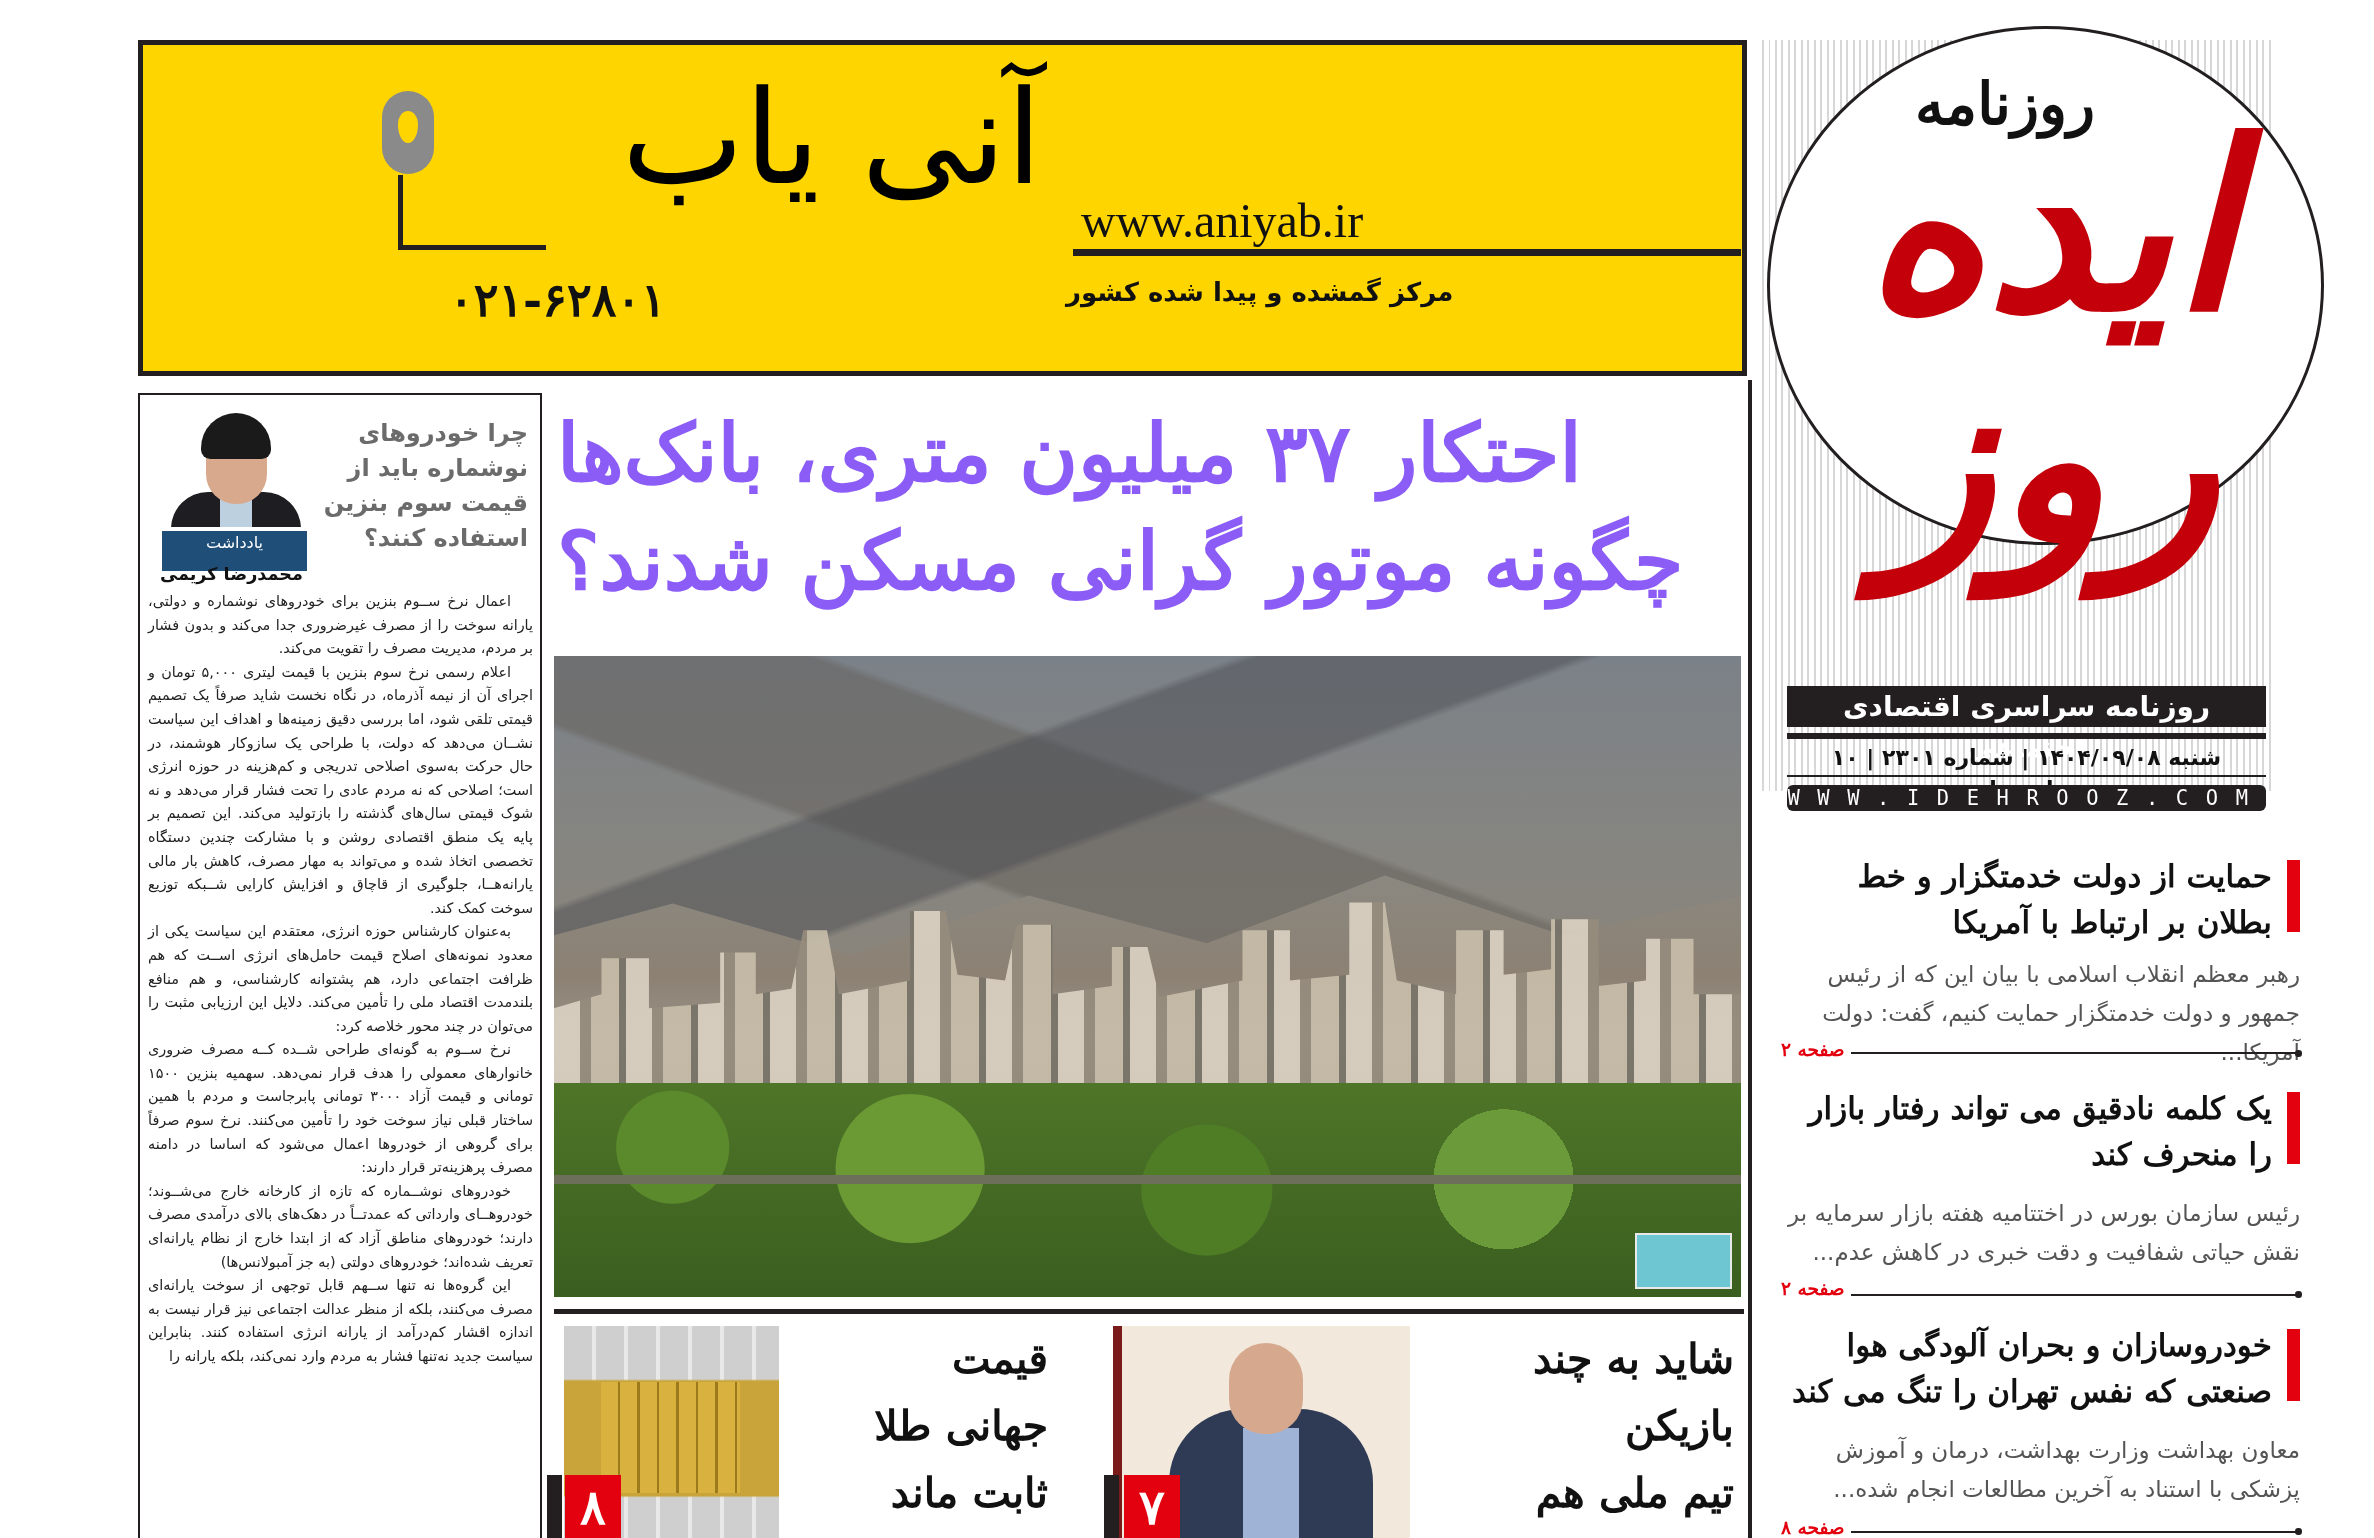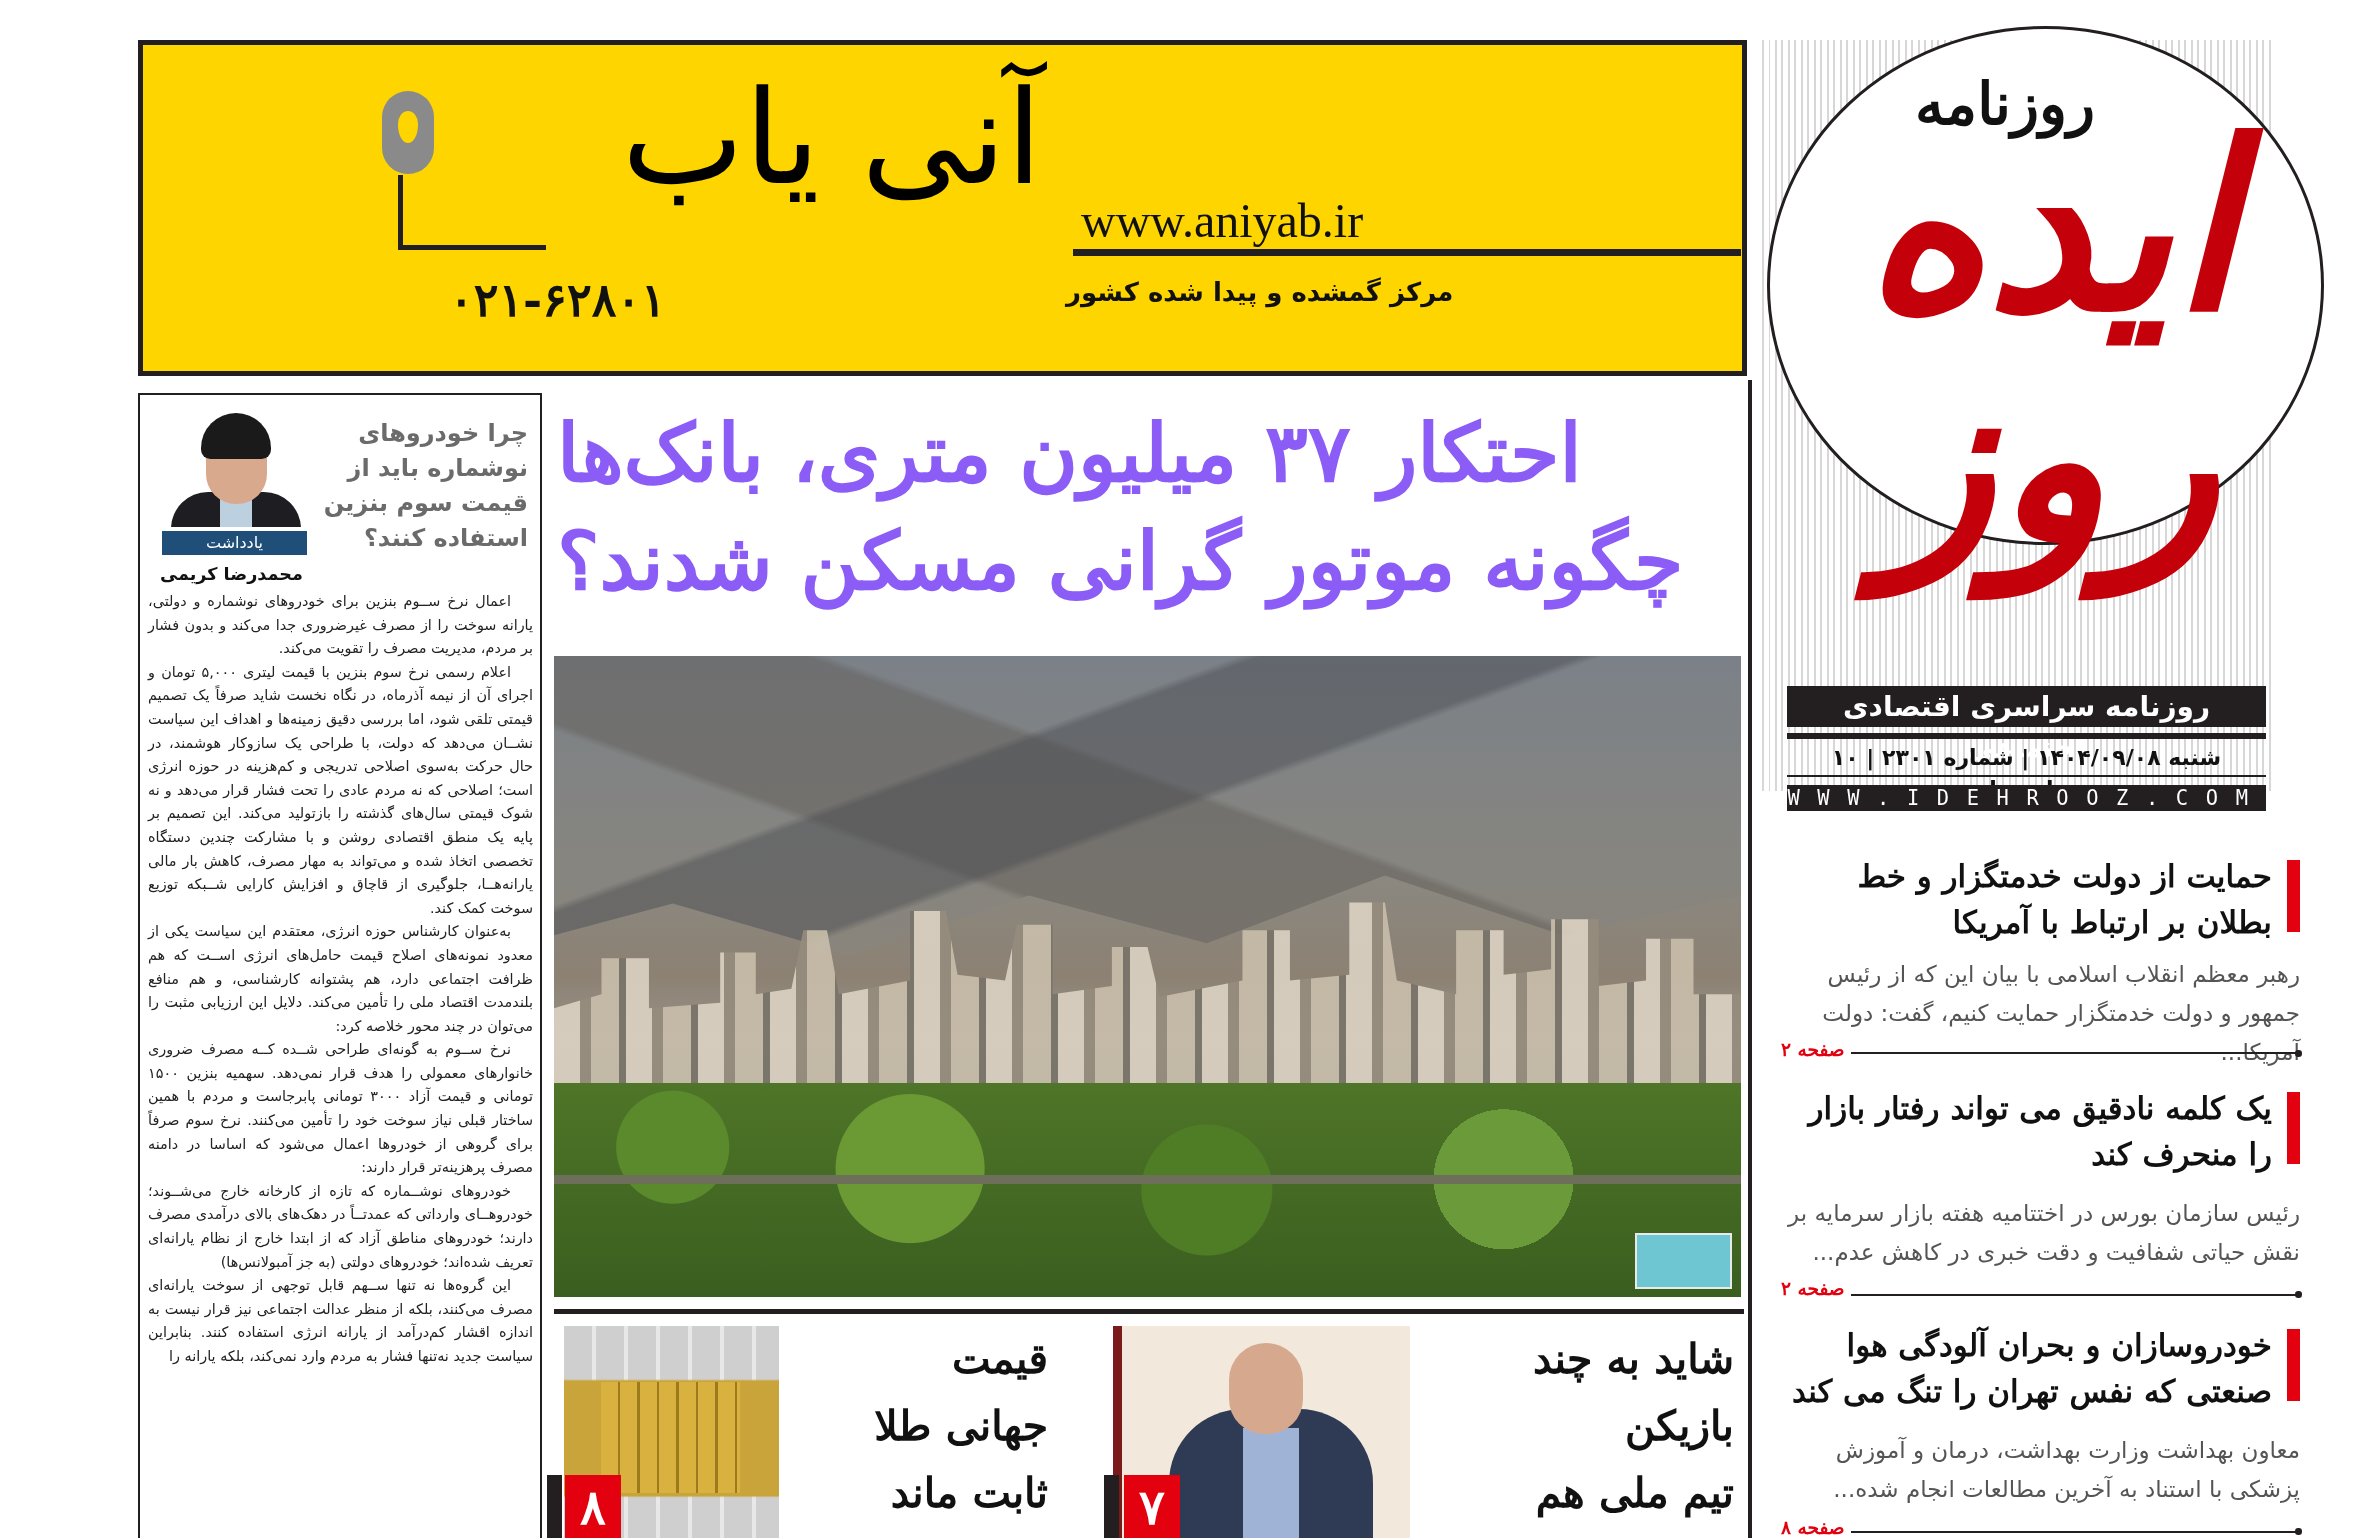--- a/index.html
+++ b/index.html
@@ -61,21 +61,21 @@
   }
   #masthead-thick { left:1787px; top:733px; width:479px; height:5.6px; background:#231f20; }
   #masthead-dateline {
     left:1787px; top:742px; width:479px; height:32px; text-align:center;
     font-size:22px; line-height:32px; color:#111; font-weight:bold;
   }
   #masthead-thin { left:1787px; top:775px; width:479px; height:1.9px; background:#231f20; }
   #masthead-web {
     left:1787px; top:785px; width:479px; height:26px; background:#231f20; color:#fff;
     font-family:"DejaVu Sans Mono", monospace; font-size:20.4px; line-height:26px;
-    text-align:center; letter-spacing:17.6px;
+    text-align:center; letter-spacing:17.6px;border-radius:6px;
   }
 
   
   .brief { position:absolute; left:1781px; width:519px; }
   .brief-bar { position:absolute; right:0; top:7.4px; width:13px; height:72px; background:#e3000f; }
   .brief-title {
     position:absolute; right:28px; top:0; width:482px; text-align:right; direction:rtl;
     font-family:"DejaVu Serif", serif; font-weight:bold; font-size:31px; line-height:46px; color:#111;
   }
   .brief-body {
@@ -163,21 +163,21 @@
     border:2.8px solid #231f20; box-sizing:border-box;
   }
   #op-photo {
     left:162px; top:413px; width:148px; height:114px; overflow:hidden; background:#fff;
   }
   #op-photo-hair { left:39px; top:0; width:70px; height:46px; background:#1a1a1a; border-radius:35px 35px 9.3px 9.3px; }
   #op-photo-face { left:44px; top:16.7px; width:61px; height:74px; background:#d8a98d; border-radius:28px 28px 30px 30px; }
   #op-photo-suit { left:9.3px; top:79px; width:130px; height:37px; background:#1d1d22; border-radius:56px 56px 0 0; }
   #op-photo-shirt { left:58px; top:79px; width:32px; height:37px; background:#bcd0e0; }
   #op-tag {
-    left:162px; top:531px; width:145px; height:24px; background:#1f4e79; color:#fff;
+    left:162px; top:531px; width:145px; height:40px; background:#1f4e79; color:#fff;
     text-align:center; font-size:16px; line-height:24px;
   }
   #op-title {
     left:315px; top:416px; width:213px; text-align:right; direction:rtl;
     font-size:24px; line-height:35px; color:#6b6b6b; font-weight:bold;
   }
   #op-author { left:148px; top:564px; width:167px; text-align:center; direction:rtl; font-size:17.6px; font-weight:bold; color:#111; }
   #op-body {
     left:148px; top:590px; width:385px; direction:rtl; text-align:justify;
     font-size:14.4px; line-height:23.6px; color:#222;

